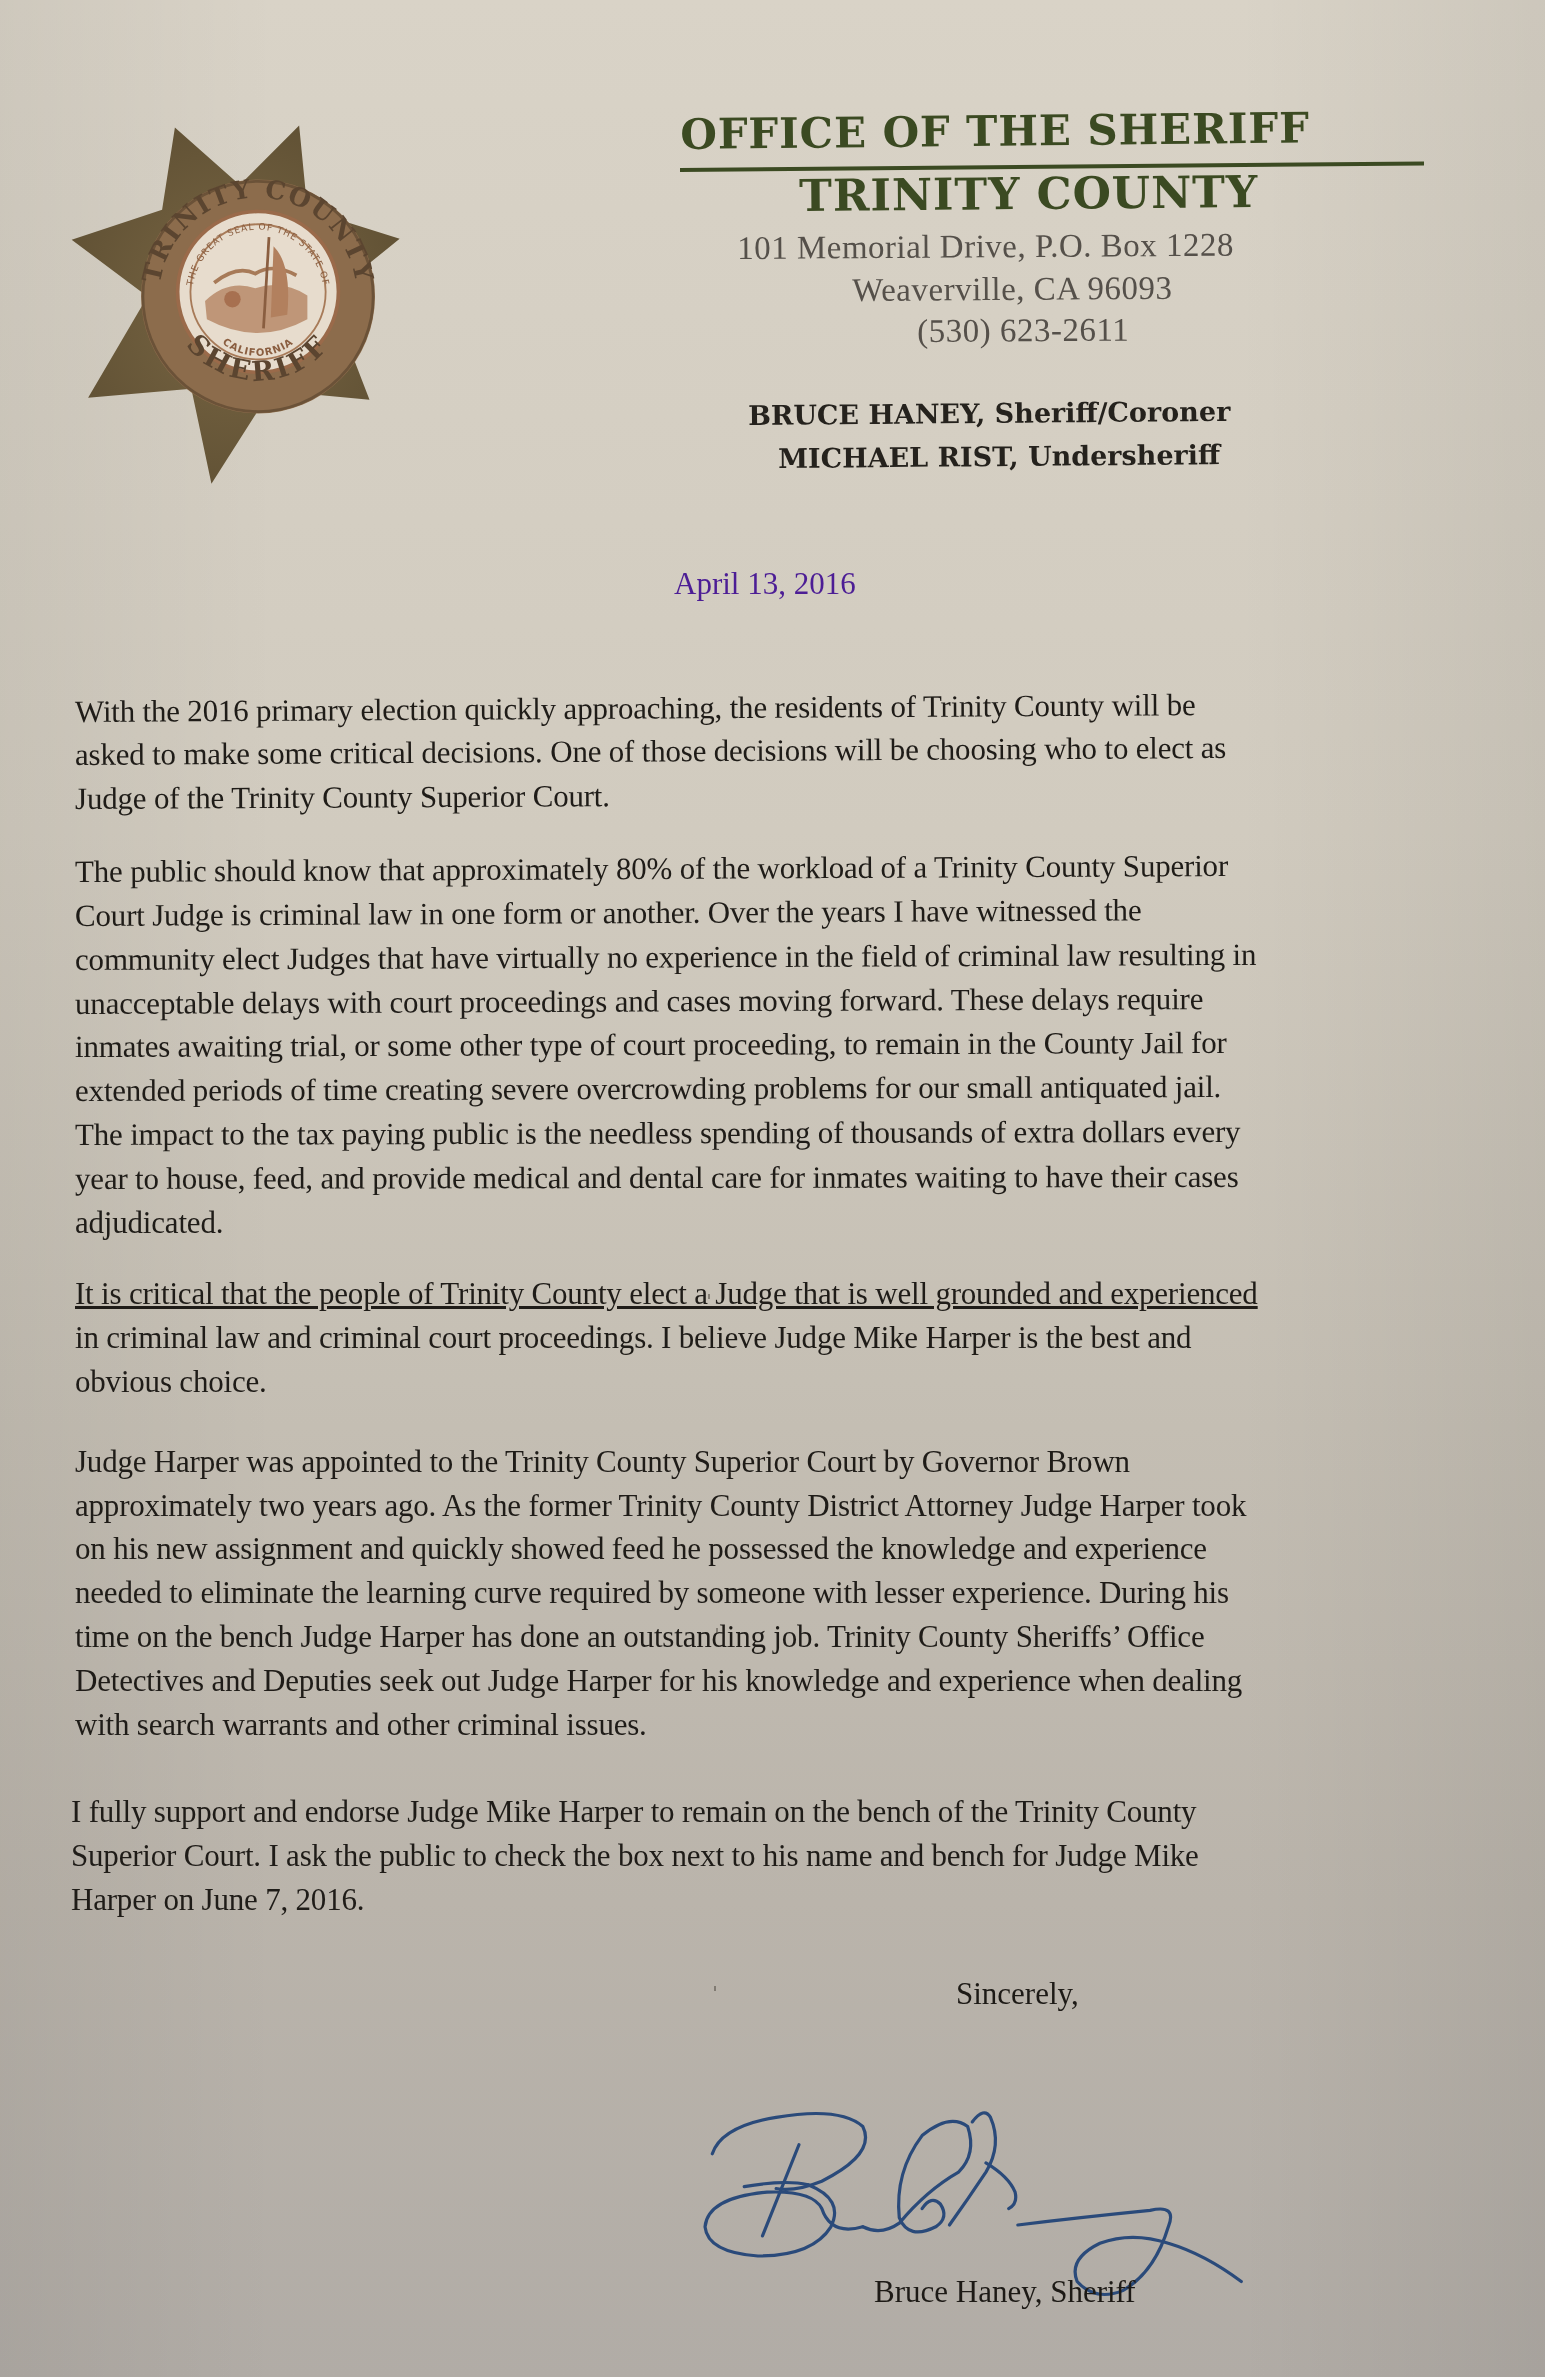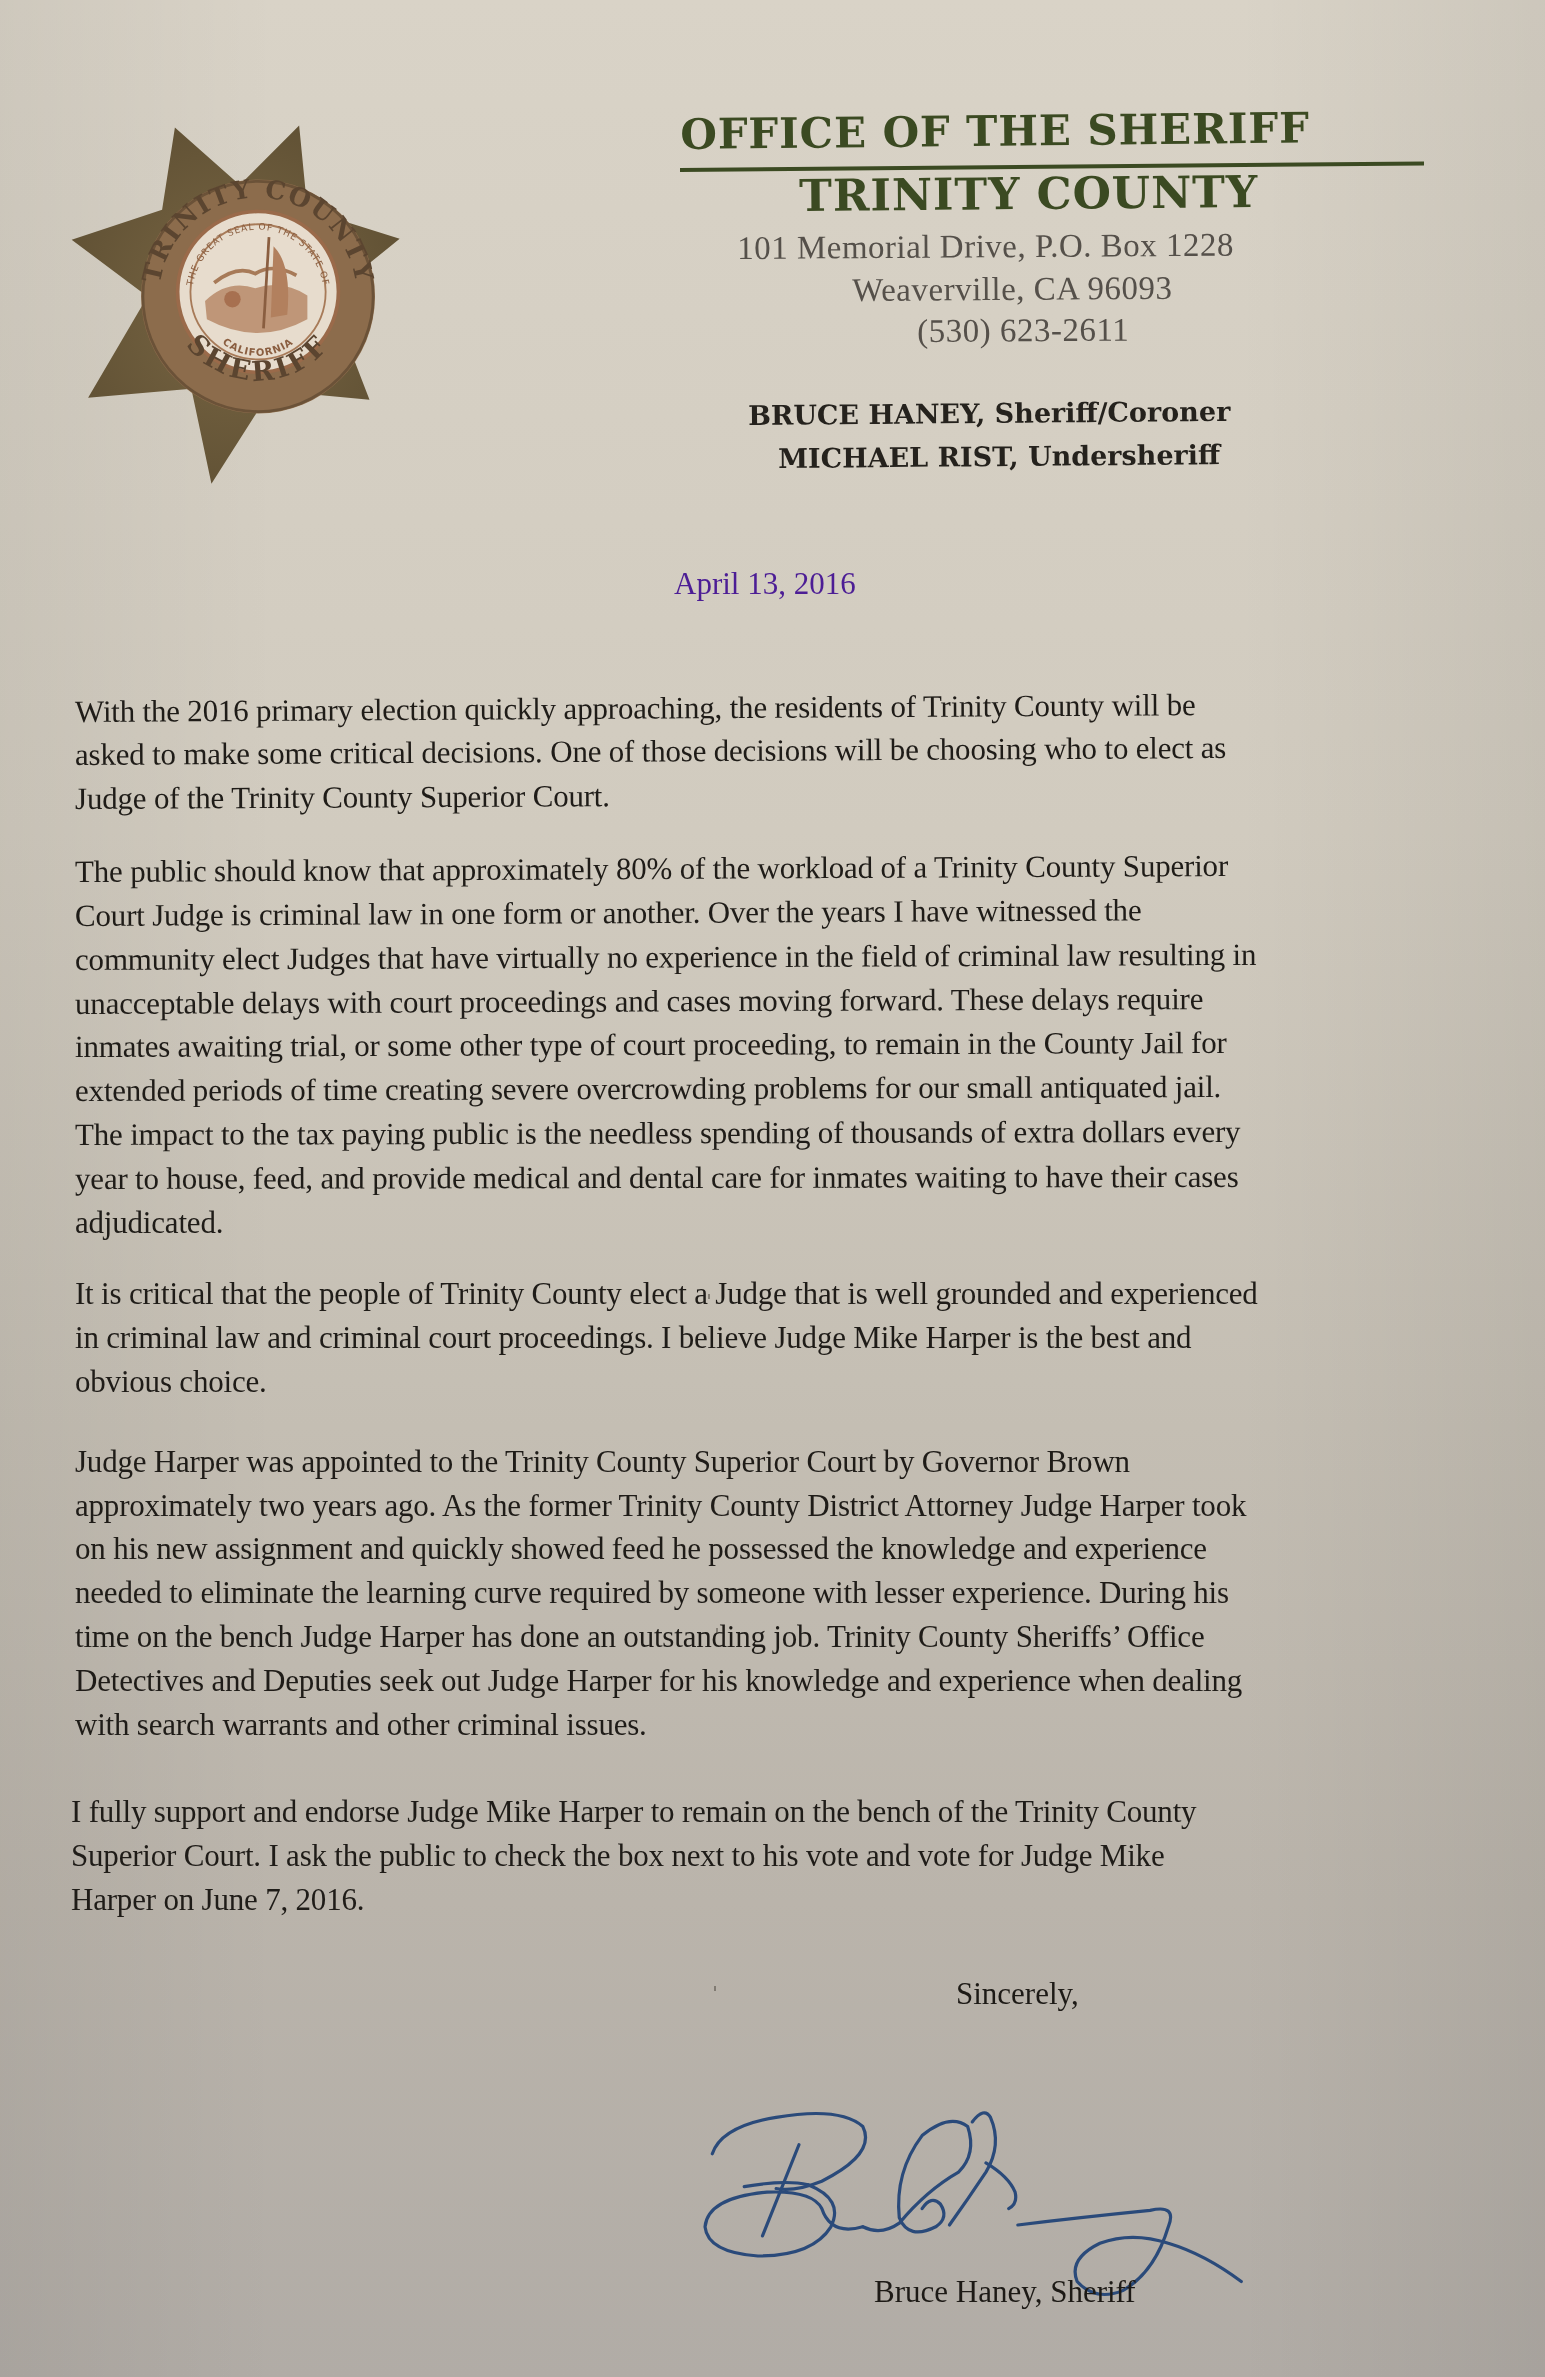--- a/index.html
+++ b/index.html
@@ -211,38 +211,38 @@
   <div class="line" style="top:942px; transform:rotate(-0.25deg);">community elect Judges that have virtually no experience in the field of criminal law resulting in</div>
   <div class="line" style="top:986px; transform:rotate(-0.25deg);">unacceptable delays with court proceedings and cases moving forward.  These delays require</div>
   <div class="line" style="top:1029px; transform:rotate(-0.2deg);">inmates awaiting trial, or some other type of court proceeding, to remain in the County Jail for</div>
   <div class="line" style="top:1073px; transform:rotate(-0.2deg);">extended periods of time creating severe overcrowding problems for our small antiquated jail.</div>
   <div class="line" style="top:1117px; transform:rotate(-0.15deg);">The impact to the tax paying public is the needless spending of thousands of extra dollars every</div>
   <div class="line" style="top:1161px; transform:rotate(-0.1deg);">year to house, feed, and provide medical and dental care for inmates waiting to have their cases</div>
   <div class="line" style="top:1205px;">adjudicated.</div>
 </div>
 
 <div>
-  <div class="line" style="top:1276px;">It is critical that the people of Trinity County elect a Judge that is well grounded and experienced</div>
+  <div class="line" style="top:1276px;text-decoration:underline;">It is critical that the people of Trinity County elect a Judge that is well grounded and experienced</div>
   <div class="line" style="top:1320px;">in criminal law and criminal court proceedings.  I believe Judge Mike Harper is the best and</div>
   <div class="line" style="top:1364px;">obvious choice.</div>
 </div>
 
 <div>
   <div class="line" style="top:1444px;">Judge Harper was appointed to the Trinity County Superior Court by Governor Brown</div>
   <div class="line" style="top:1488px;">approximately two years ago.  As the former Trinity County District Attorney Judge Harper took</div>
   <div class="line" style="top:1531px;">on his new assignment and quickly showed feed he possessed the knowledge and experience</div>
   <div class="line" style="top:1575px;">needed to eliminate the learning curve required by someone with lesser experience.  During his</div>
   <div class="line" style="top:1619px;">time on the bench Judge Harper has done an outstanding job.  Trinity County Sheriffs’ Office</div>
   <div class="line" style="top:1663px;">Detectives and Deputies seek out Judge Harper for his knowledge and experience when dealing</div>
   <div class="line" style="top:1707px;">with search warrants and other criminal issues.</div>
 </div>
 
 <div>
   <div class="line" style="top:1794px; left:71px;text-align:right;">I fully support and endorse Judge Mike Harper to remain on the bench of the Trinity County</div>
-  <div class="line" style="top:1838px; left:71px;">Superior Court.  I ask the public to check the box next to his vote and vote for Judge Mike</div>
+  <div class="line" style="top:1838px; left:71px;">Superior Court.  I ask the public to check the box next to his name and bench for Judge Mike</div>
   <div class="line" style="top:1882px; left:71px;">Harper on June 7, 2016.</div>
 </div>
 
 <div class="closing">Sincerely,</div>
 
 <div class="signature">
   <svg viewBox="0 0 820 250" width="748" height="228" fill="none" stroke="#2a4a7a" stroke-width="3.5" stroke-linecap="round" stroke-linejoin="round">
 
     <path d="M20,70 Q30,40 90,30 Q160,18 185,40 Q200,70 140,100 Q110,112 90,108"></path>
 

